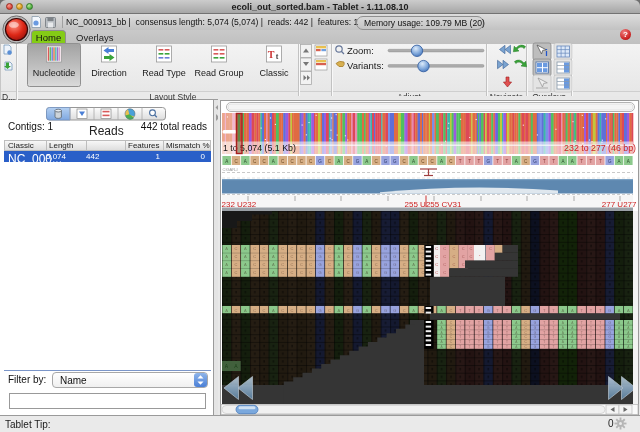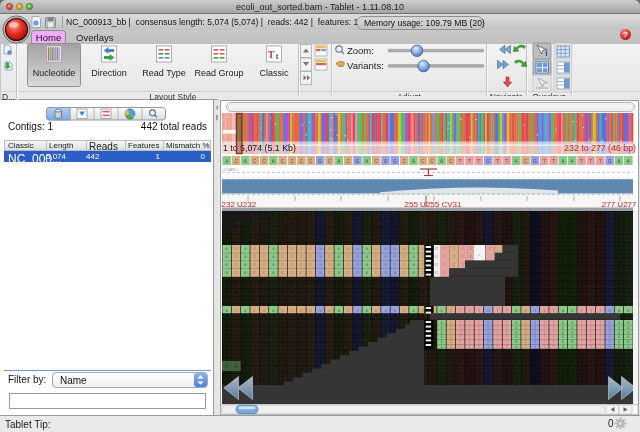--- a/index.html
+++ b/index.html
@@ -6,21 +6,21 @@
 body { position:relative; background:#e6e6e6; }
 .abs { position:absolute; }
 </style></head>
 <body>
 
 <div class="abs" style="left:0;top:0;width:640px;height:9px;background:#6e6e6e"></div>
 <div class="abs" style="left:0;top:0;width:640px;height:14px;background:linear-gradient(#cccccc,#a6a6a6);border-bottom:1px solid #737373;border-radius:6px 6px 0 0"></div>
 <div class="abs" style="left:6px;top:3px;width:7px;height:7px;border-radius:50%;background:radial-gradient(circle at 35% 30%,#ff9d93,#dd4f42 60%,#b03025);border:0.5px solid #9a2a20"></div>
 <div class="abs" style="left:16px;top:3px;width:7px;height:7px;border-radius:50%;background:radial-gradient(circle at 35% 30%,#ffd98a,#dfa023 60%,#b57d14);border:0.5px solid #9a7a1a"></div>
 <div class="abs" style="left:26px;top:3px;width:7px;height:7px;border-radius:50%;background:radial-gradient(circle at 35% 30%,#b8e89a,#58b447 60%,#3a8a2e);border:0.5px solid #2f7a26"></div>
-<div class="abs" style="left:0;top:1.5px;width:640px;text-align:center;font-size:9px;font-weight:normal;color:#1c1c1c">ecoli_out_sorted.bam - Tablet - 1.11.08.10</div>
+<div class="abs" style="left:0;top:1.5px;width:640px;text-align:center;font-size:9px;font-weight:bold;color:#1c1c1c">ecoli_out_sorted.bam - Tablet - 1.11.08.10</div>
 
 <div class="abs" style="left:0;top:14px;width:640px;height:16px;background:linear-gradient(#dddddd,#c2c2c2)"></div>
 <svg class="abs" style="left:30px;top:15px" width="30" height="15" viewBox="0 0 30 15">
   <path d="M2,1.5 h6.5 l2,2 v9 h-8.5 Z" fill="#f4f8fd" stroke="#8899aa" stroke-width="0.8"></path>
   <circle cx="6" cy="8" r="2.6" fill="#6a9ae0"></circle>
   <rect x="15.5" y="2.5" width="10" height="10" rx="1" fill="#b9bec3" stroke="#71767b" stroke-width="0.8"></rect>
   <rect x="17.5" y="2.5" width="6" height="3.5" fill="#7d8287"></rect>
   <rect x="18" y="7.5" width="5" height="5" fill="#e8eaec"></rect>
 </svg>
 <div class="abs" style="left:62px;top:16px;width:1px;height:12px;background:#a0a0a0"></div>
@@ -36,21 +36,21 @@
   <defs>
       <radialGradient id="logograd" cx="0.38" cy="0.32" r="0.9">
     <stop offset="0" stop-color="#ff8f7f"></stop>
         <stop offset="0.5" stop-color="#de2817"></stop>
         <stop offset="1" stop-color="#7e0808"></stop>
   </radialGradient>
     </defs>
 </svg>
 
 <div class="abs" style="left:0;top:30px;width:640px;height:14px;background:linear-gradient(#c9c9c9,#c0c0c0)"></div>
-<div class="abs" style="left:31px;top:29.5px;width:35px;height:14.5px;background:#f0abfc;border:1px solid #8e8e8e;border-bottom:none;border-radius:4px 4px 0 0;text-align:center;font-size:9.5px;color:#111;line-height:14px">Home</div>
+<div class="abs" style="left:31px;top:29.5px;width:35px;height:14.5px;background:#84cc16;border:1px solid #8e8e8e;border-bottom:none;border-radius:4px 4px 0 0;text-align:center;font-size:9.5px;color:#111;line-height:14px">Home</div>
 <div class="abs" style="left:76px;top:31.5px;font-size:9.5px;color:#222">Overlays</div>
 <div class="abs" style="left:620px;top:29px;width:11px;height:11px;border-radius:50%;background:radial-gradient(circle at 38% 30%,#f08080,#cc2222 65%,#911111);color:#fff;font-size:8px;font-weight:bold;text-align:center;line-height:11px">?</div>
 
 <div class="abs" style="left:0;top:44px;width:640px;height:47px;background:linear-gradient(#f3f3f3,#e7e7e7)"></div>
 <div class="abs" style="left:0;top:91px;width:640px;height:9px;background:#e9e9e9;border-top:1px solid #cfcfcf;border-bottom:1px solid #9c9c9c"></div>
 <div class="abs" style="left:0;top:44px;width:1px;height:56px;background:#c6c6c6"></div>
 <div class="abs" style="left:16px;top:44px;width:1px;height:56px;background:#c2c2c2"></div>
 <div class="abs" style="left:17px;top:44px;width:1px;height:56px;background:#f8f8f8"></div>
 <div class="abs" style="left:298px;top:44px;width:1px;height:56px;background:#c2c2c2"></div>
 <div class="abs" style="left:299px;top:44px;width:1px;height:56px;background:#f8f8f8"></div>
@@ -216,21 +216,21 @@
 <path d="M79.3,9.5 l4.2,-1.2 4.5,3.8 a5,5 0 0 1 -8.7,-2.6 Z" fill="#4ab04a"></path>
 <circle cx="84" cy="7.8" r="5" fill="none" stroke="#557799" stroke-width="0.6"></circle>
 <circle cx="106.5" cy="6.8" r="2.9" fill="#ffffff" stroke="#4a6fa0" stroke-width="1.1"></circle>
 <line x1="108.6" y1="8.9" x2="110.8" y2="11.2" stroke="#4a6fa0" stroke-width="1.3"></line>
 </svg>
 <div class="abs" style="left:8px;top:121px;font-size:10px;color:#111">Contigs: 1</div>
 <div class="abs" style="left:60px;top:121px;width:147px;text-align:right;font-size:10px;color:#111">442 total reads</div>
 <div class="abs" style="left:4px;top:140px;width:207px;height:11px;background:linear-gradient(#f7f7f7,#dedede);border:1px solid #bdbdbd"></div>
 <div class="abs" style="left:8px;top:141px;font-size:8px;color:#222">Classic</div>
 <div class="abs" style="left:49px;top:141px;font-size:8px;color:#222">Length</div>
-<div class="abs" style="left:89px;top:141px;font-size:10px;color:#222">Reads</div>
+<div class="abs" style="left:89px;top:124px;font-size:12px;color:#222">Reads</div>
 <div class="abs" style="left:128px;top:141px;font-size:8px;color:#222">Features</div>
 <div class="abs" style="left:166px;top:141px;font-size:8px;color:#222">Mismatch %</div>
 <div class="abs" style="left:46px;top:140px;width:1px;height:11px;background:#bdbdbd"></div>
 <div class="abs" style="left:86px;top:140px;width:1px;height:11px;background:#bdbdbd"></div>
 <div class="abs" style="left:125px;top:140px;width:1px;height:11px;background:#bdbdbd"></div>
 <div class="abs" style="left:163px;top:140px;width:1px;height:11px;background:#bdbdbd"></div>
 <div class="abs" style="left:4px;top:151px;width:207px;height:10.5px;background:#2a5fc8"></div>
 <div class="abs" style="left:8px;top:152px;font-size:12px;color:#fff">NC_000...</div>
 <div class="abs" style="left:46px;top:152px;width:37px;font-size:8px;color:#fff">5,074</div>
 <div class="abs" style="left:86px;top:152px;width:36px;font-size:8px;color:#fff">442</div>

